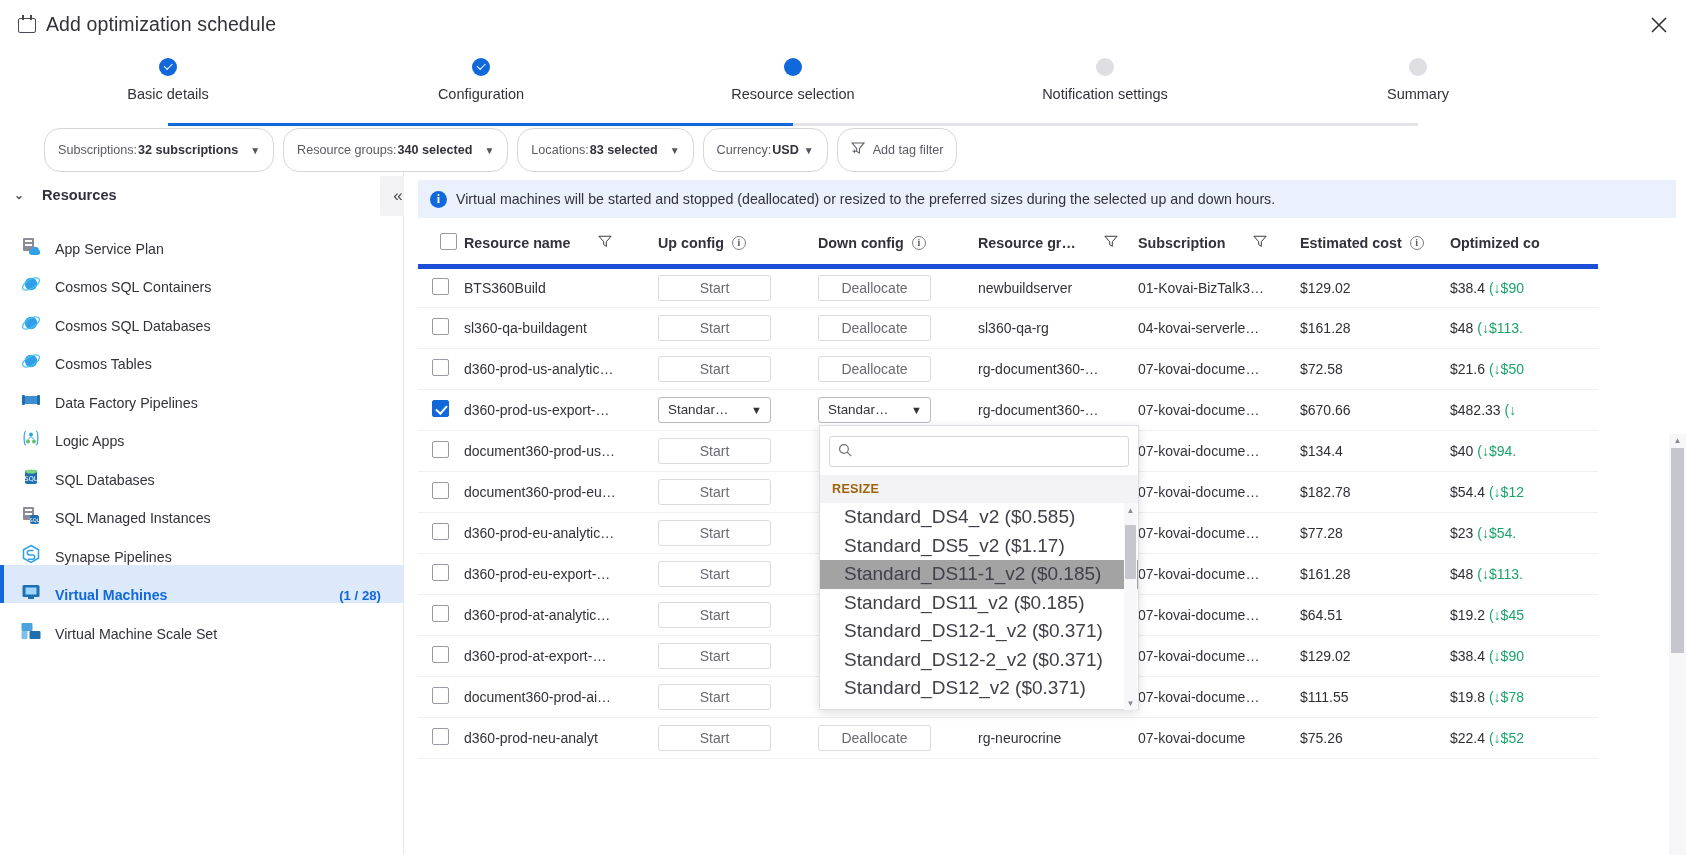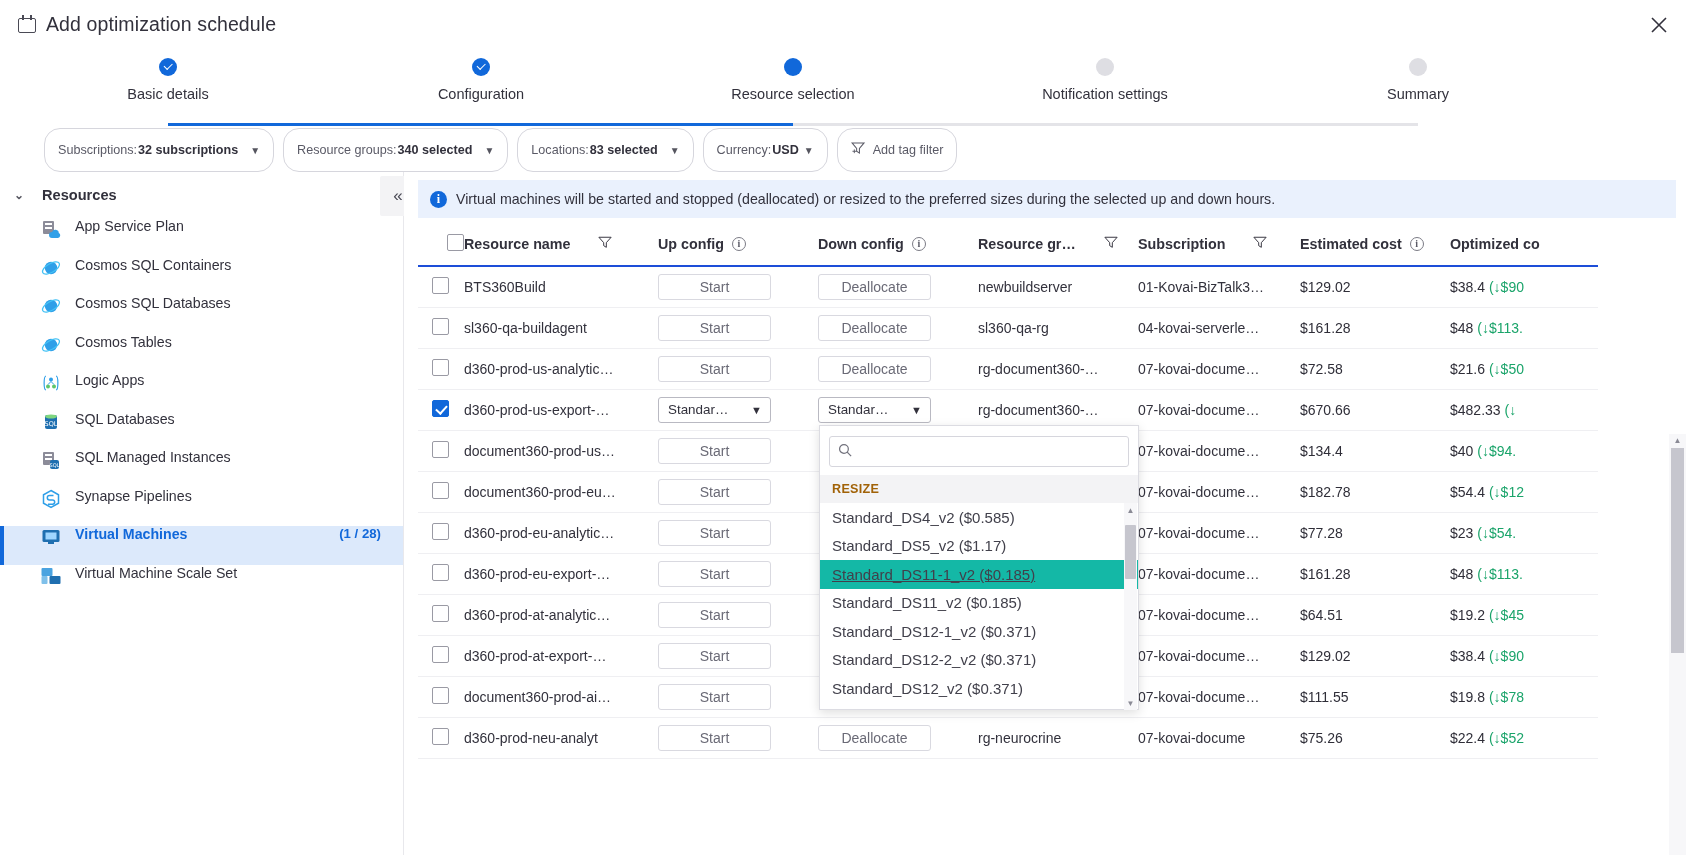--- a/index.html
+++ b/index.html
@@ -76,21 +76,21 @@
   }
   .side-head {
     height:46px; display:flex; align-items:center; padding-left:42px;
     font-size:14.6px; font-weight:700; color:#32313c; position:relative;
   }
   .side-head .caret {
     position:absolute; left:14px; top:50%; transform:translateY(-50%);
     font-size:12px; color:#55555f;
   }
   .side-item {
-    height:38.5px; display:flex; align-items:flex-start; padding-left:40px;
+    height:38.5px; display:flex; align-items:flex-end; padding-left:20px;
     font-size:14.2px; color:#32313c; cursor:pointer; position:relative;
   }
   .side-item .ico { width:22px; height:22px; margin-right:13px; flex:none; }
   .side-item.active { background:#dce9fb; color:#1168da; font-weight:700; }
   .side-item.active::before {
     content:""; position:absolute; left:0; top:0; bottom:0; width:4px; background:#1168da;
   }
   .side-item .count { margin-left:auto; margin-right:22px; font-size:13.2px; }
 
   
@@ -111,22 +111,22 @@
   .info-dot {
     width:17px; height:17px; border-radius:50%; background:#1168da; color:#fff;
     font-size:12px; font-weight:700; display:flex; align-items:center;
     justify-content:center; margin-right:9px; flex:none; font-family:"Liberation Serif", serif;
   }
 
   
   .tablewrap { position:absolute; top:50px; left:14px; right:0; bottom:0; overflow:hidden; }
   table.grid { border-collapse:collapse; table-layout:fixed; width:1180px; }
   table.grid th {
-    height:44px; text-align:right; font-size:14.3px; font-weight:700; color:#32313c;
-    border-bottom:2px solid #1d4ed8; padding:0; vertical-align:middle;
+    height:44px; text-align:center; font-size:14.3px; font-weight:700; color:#32313c;
+    border-bottom:5px solid #1d4ed8; padding:0; vertical-align:middle;
   }
   table.grid td {
     height:41px; font-size:14px; color:#32313c; border-bottom:1px solid #efeff2;
     padding:0; vertical-align:middle;
   }
   .c-chk { width:46px; padding-left:14px !important; }
   .c-name { width:194px; }
   .c-up   { width:160px; }
   .c-down { width:160px; }
   .c-rg   { width:160px; }
@@ -183,24 +183,24 @@
   .dd-search input {
     border:0; outline:0; flex:1; font-size:13.5px; font-family:"Liberation Sans", sans-serif;
     color:#32313c; background:transparent;
   }
   .dd-group {
     height:28px; background:#f3f3f5; display:flex; align-items:center;
     padding-left:12px; font-size:12.6px; font-weight:700; color:#a16207; letter-spacing:.3px;
   }
   .dd-list { height:207px; overflow:hidden; position:relative; }
   .dd-item {
-    height:28.5px; display:flex; align-items:center; padding-left:12px;
-    font-size:15px; color:#41404b; cursor:pointer;
-  }
-  .dd-item.sel { background:#14b8a6;text-decoration:underline; }
+    height:28.5px; display:flex; align-items:center; padding-left:24px;
+    font-size:19px; color:#41404b; cursor:pointer;
+  }
+  .dd-item.sel { background:#a3a3a3; }
   .dd-scroll {
     position:absolute; right:1px; top:0; width:13px; height:207px; background:#f7f7f9;
   }
   .dd-scroll .thumb { position:absolute; left:1px; top:22px; width:11px; height:54px; background:#c6c6ce; border-radius:1px; }
   .dd-scroll .au, .dd-scroll .ad { position:absolute; left:0; width:13px; height:14px;
     display:flex; align-items:center; justify-content:center; font-size:8px; color:#8a8a95; }
   .dd-scroll .au { top:0; } .dd-scroll .ad { bottom:0; }
 
   
   .vscroll {
@@ -322,20 +322,30 @@
       <span>Cosmos SQL Databases</span>
     </div>
     <div class="side-item">
       <span class="ico">
         <svg width="22" height="22" viewBox="0 0 22 22">
           <circle cx="11" cy="11" r="6.2" fill="#2f9fe8"></circle>
           <ellipse cx="11" cy="11" rx="9.5" ry="4.4" fill="none" stroke="#44c2f5" stroke-width="1.3" transform="rotate(-30 11 11)"></ellipse>
         </svg>
       </span>
       <span>Cosmos Tables</span>
+    </div>
+    <div class="side-item">
+      <span class="ico">
+        <svg width="22" height="22" viewBox="0 0 22 22">
+          <rect x="4" y="7" width="14" height="8" rx="1.5" fill="#3d8fd1"></rect>
+          <rect x="2" y="6" width="3" height="10" rx="1" fill="#1f6fb0"></rect>
+          <rect x="17" y="6" width="3" height="10" rx="1" fill="#1f6fb0"></rect>
+        </svg>
+      </span>
+      <span>Data Factory Pipelines</span>
     </div>
     <div class="side-item">
       <span class="ico">
         <svg width="22" height="22" viewBox="0 0 22 22">
           <path d="M6 4 C3.5 4 3.5 18 6 18" fill="none" stroke="#2f9fe8" stroke-width="1.2"></path>
           <path d="M16 4 C18.5 4 18.5 18 16 18" fill="none" stroke="#2f9fe8" stroke-width="1.2"></path>
           <circle cx="11" cy="7.5" r="2" fill="#2f9fe8"></circle>
           <circle cx="8" cy="14.5" r="2" fill="#5fc56b"></circle>
           <circle cx="14" cy="14.5" r="2" fill="#5fc56b"></circle>
           <path d="M11 9.5 L8 12.5 M11 9.5 L14 12.5" stroke="#2f9fe8" stroke-width="1"></path>

